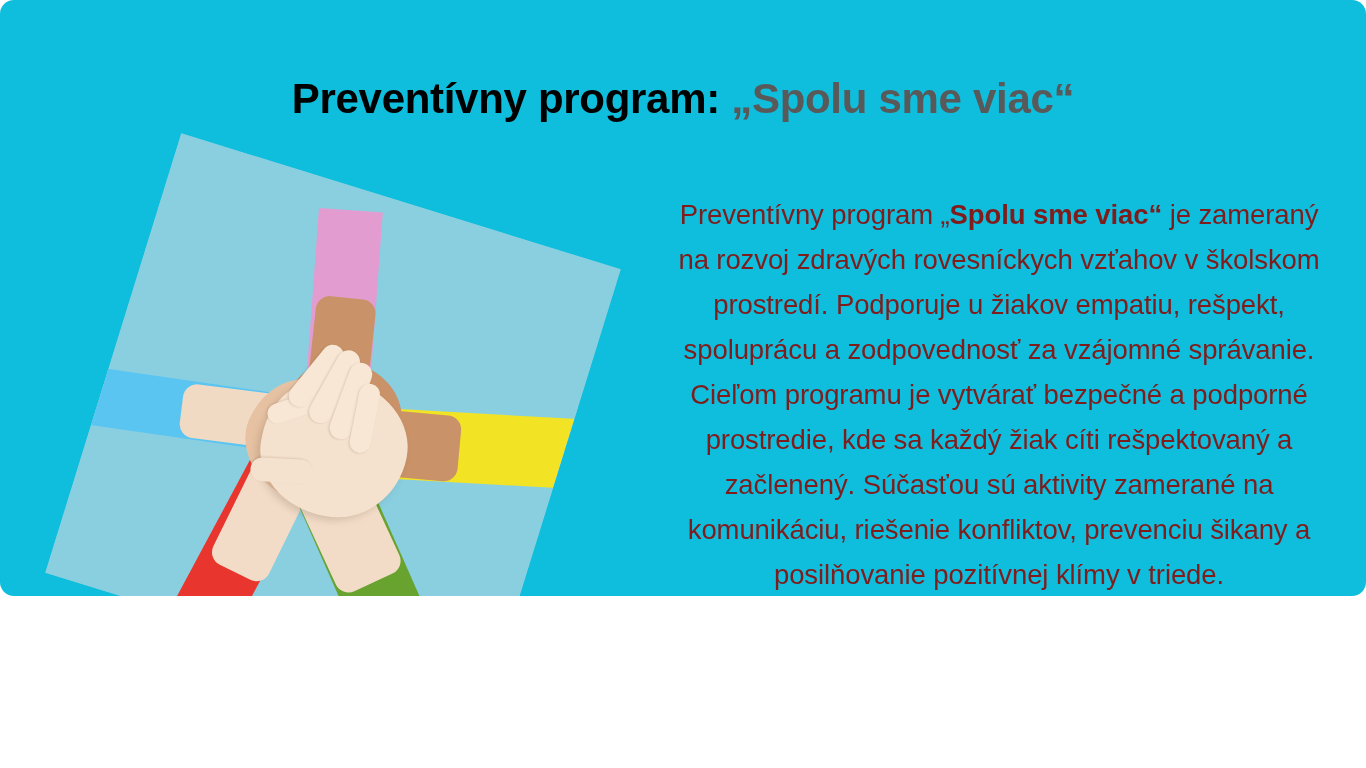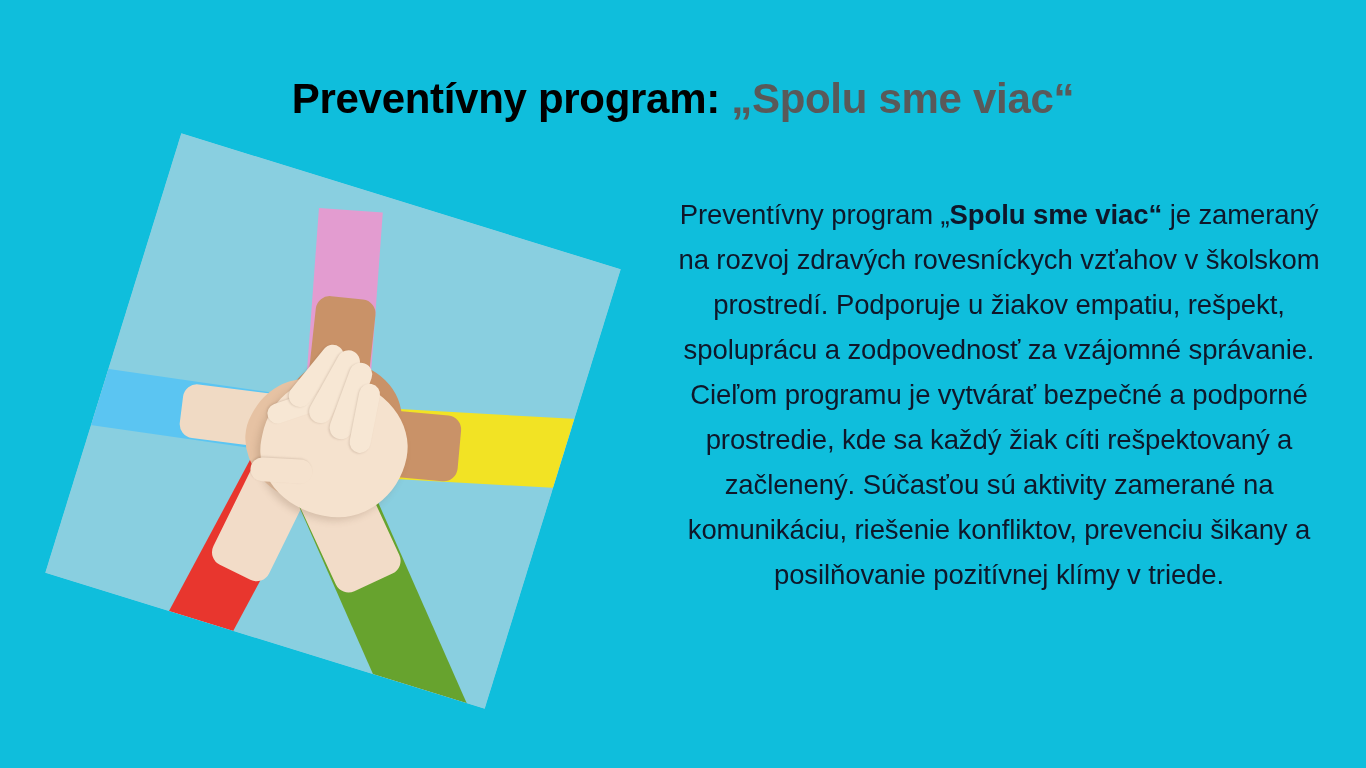--- a/index.html
+++ b/index.html
@@ -9,23 +9,24 @@
   }
   body {
     width: 1366px;
     height: 768px;
     overflow: hidden;
     font-family: "Liberation Sans", sans-serif;
   }
   #slide {
     position: relative;
     width: 1366px;
-    height: 768px;
+    height: 596px;
     background: #0FBEDC;
     overflow: hidden;
+    border-radius: 14px;
   }
 
   
   #title {
     position: absolute;
     left: 0;
     top: 74px;
     width: 1366px;
     text-align: center;
     font-size: 42px;
@@ -262,17 +263,17 @@
       <div class="finger f5"></div>
       <div class="finger f1"></div>
       <div class="finger f2"></div>
       <div class="finger f3"></div>
       <div class="finger f4"></div>
       <div class="finger thumb"></div>
 
     </div>
   </div>
 
-  <div id="body-text" style="color: #0f172a;">
+  <div id="body-text" style="color: #7f1d1d;">
     <span>Preventívny program „</span><b>Spolu sme viac“</b><span> je zameraný na rozvoj zdravých rovesníckych vzťahov v školskom prostredí. Podporuje u žiakov empatiu, rešpekt, spoluprácu a zodpovednosť za vzájomné správanie. Cieľom programu je vytvárať bezpečné a podporné prostredie, kde sa každý žiak cíti rešpektovaný a začlenený. Súčasťou sú aktivity zamerané na komunikáciu, riešenie konfliktov, prevenciu šikany a posilňovanie pozitívnej klímy v triede.</span>
   </div>
 
 </div>
 
 </body></html>

